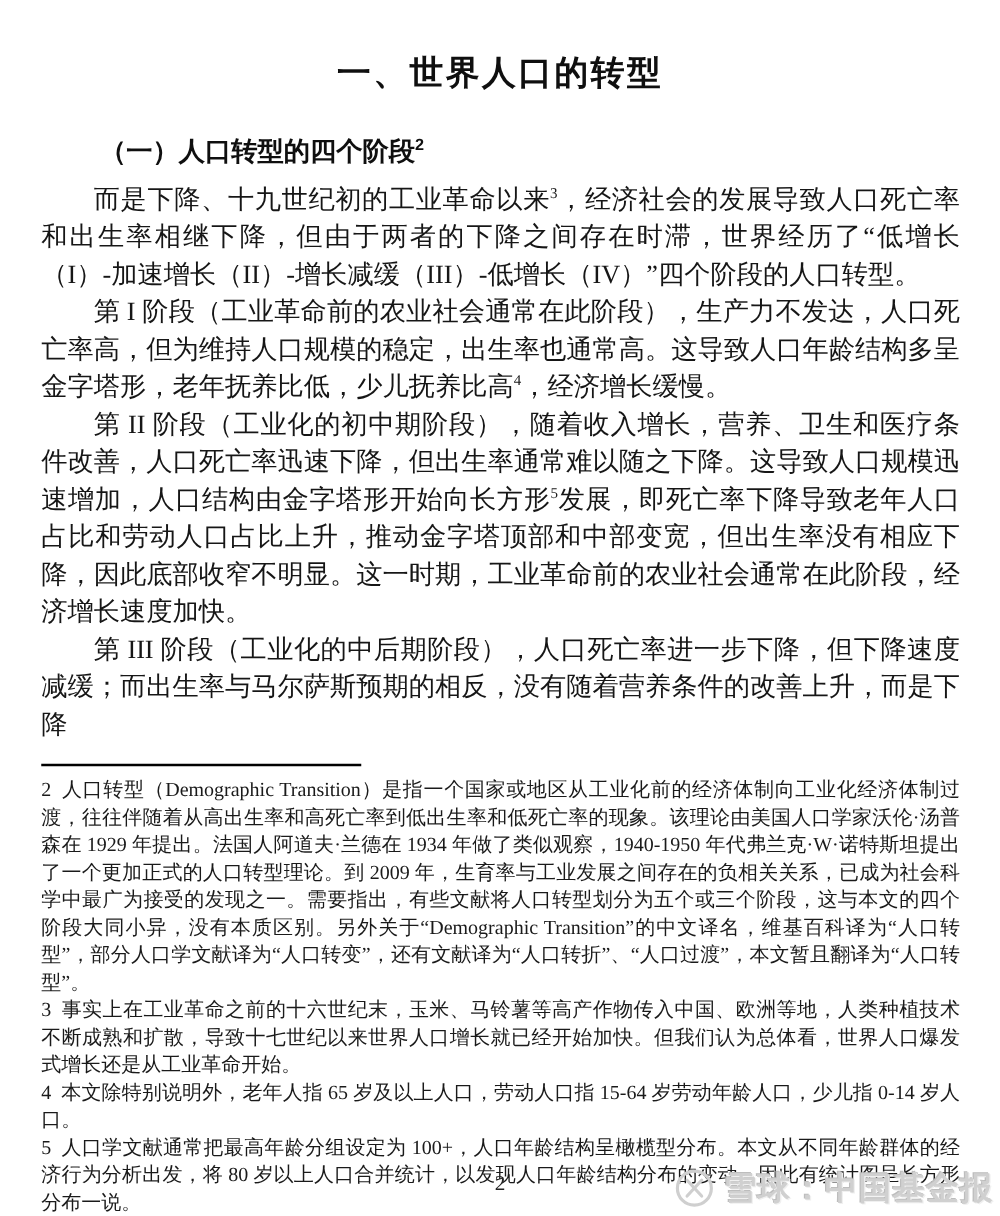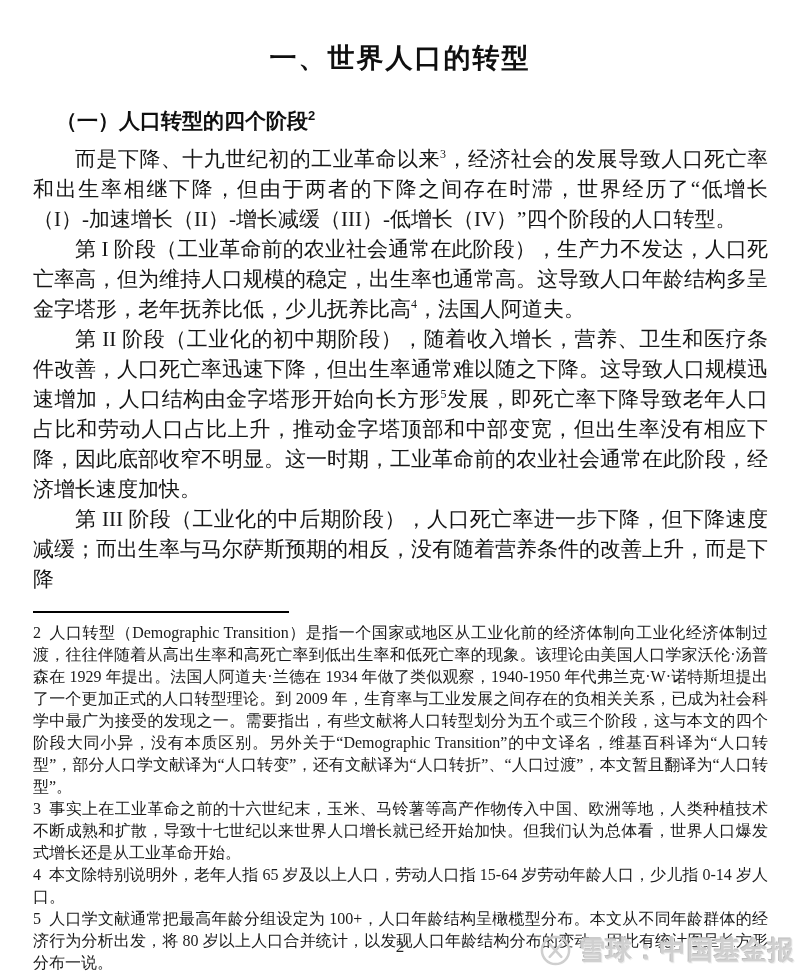--- a/index.html
+++ b/index.html
@@ -17,21 +17,21 @@
     margin: 0;
     padding-top: 40px;
     text-align: center;
     font-family: Liberation Sans, sans-serif;
     font-size: 27px;
     font-weight: 700;
     letter-spacing: 2px;
     color: #0f0f0f;
   }
   .section-heading {
-    margin: 31px 0 0 56px;
+    margin: 31px 0 0 80px;
     font-family: "Liberation Sans", sans-serif;
     font-size: 21px;
     font-weight: 700;
     color: #0f0f0f;
   }
   .section-heading sup { font-size: 13px; }
   .body-text {
     margin: 9px 32px 0 33px;
     font-size: 21px;
     line-height: 30px;
@@ -86,21 +86,21 @@
 <body>
 
 <div class="page">
 
   <h1 class="doc-title">一、世界人口的转型</h1>
 
   <h2 class="section-heading"><span>（一）人口转型的四个阶段</span><sup>2</sup></h2>
 
   <div class="body-text">
       <p><span>而是下降、十九世纪初的工业革命以来</span><sup>3</sup><span>，经济社会的发展导致人口死亡率和出生率相继下降，但由于两者的下降之间存在时滞，世界经历了“低增长（I）-加速增长（II）-增长减缓（III）-低增长（IV）”四个阶段的人口转型。</span></p>
-      <p><span>第 I 阶段（工业革命前的农业社会通常在此阶段），生产力不发达，人口死亡率高，但为维持人口规模的稳定，出生率也通常高。这导致人口年龄结构多呈金字塔形，老年抚养比低，少儿抚养比高</span><sup>4</sup><span>，法国人阿道夫。</span></p>
+      <p><span>第 I 阶段（工业革命前的农业社会通常在此阶段），生产力不发达，人口死亡率高，但为维持人口规模的稳定，出生率也通常高。这导致人口年龄结构多呈金字塔形，老年抚养比低，少儿抚养比高</span><sup>4</sup><span>，经济增长缓慢。</span></p>
       <p><span>第 II 阶段（工业化的初中期阶段），随着收入增长，营养、卫生和医疗条件改善，人口死亡率迅速下降，但出生率通常难以随之下降。这导致人口规模迅速增加，人口结构由金字塔形开始向长方形</span><sup>5</sup><span>发展，即死亡率下降导致老年人口占比和劳动人口占比上升，推动金字塔顶部和中部变宽，但出生率没有相应下降，因此底部收窄不明显。这一时期，工业革命前的农业社会通常在此阶段，经济增长速度加快。</span></p>
       <p><span>第 III 阶段（工业化的中后期阶段），人口死亡率进一步下降，但下降速度减缓；而出生率与马尔萨斯预期的相反，没有随着营养条件的改善上升，而是下降</span></p>
     </div>
 
   <div class="footnote-sep"></div>
 
   <div class="footnotes">
       <p><span class="fn-num">2</span><span>人口转型（Demographic Transition）是指一个国家或地区从工业化前的经济体制向工业化经济体制过渡，往往伴随着从高出生率和高死亡率到低出生率和低死亡率的现象。该理论由美国人口学家沃伦·汤普森在 1929 年提出。法国人阿道夫·兰德在 1934 年做了类似观察，1940-1950 年代弗兰克·W·诺特斯坦提出了一个更加正式的人口转型理论。到 2009 年，生育率与工业发展之间存在的负相关关系，已成为社会科学中最广为接受的发现之一。需要指出，有些文献将人口转型划分为五个或三个阶段，这与本文的四个阶段大同小异，没有本质区别。另外关于“Demographic Transition”的中文译名，维基百科译为“人口转型”，部分人口学文献译为“人口转变”，还有文献译为“人口转折”、“人口过渡”，本文暂且翻译为“人口转型”。</span></p>
       <p><span class="fn-num">3</span><span>事实上在工业革命之前的十六世纪末，玉米、马铃薯等高产作物传入中国、欧洲等地，人类种植技术不断成熟和扩散，导致十七世纪以来世界人口增长就已经开始加快。但我们认为总体看，世界人口爆发式增长还是从工业革命开始。</span></p>
       <p><span class="fn-num">4</span><span>本文除特别说明外，老年人指 65 岁及以上人口，劳动人口指 15-64 岁劳动年龄人口，少儿指 0-14 岁人口。</span></p>

